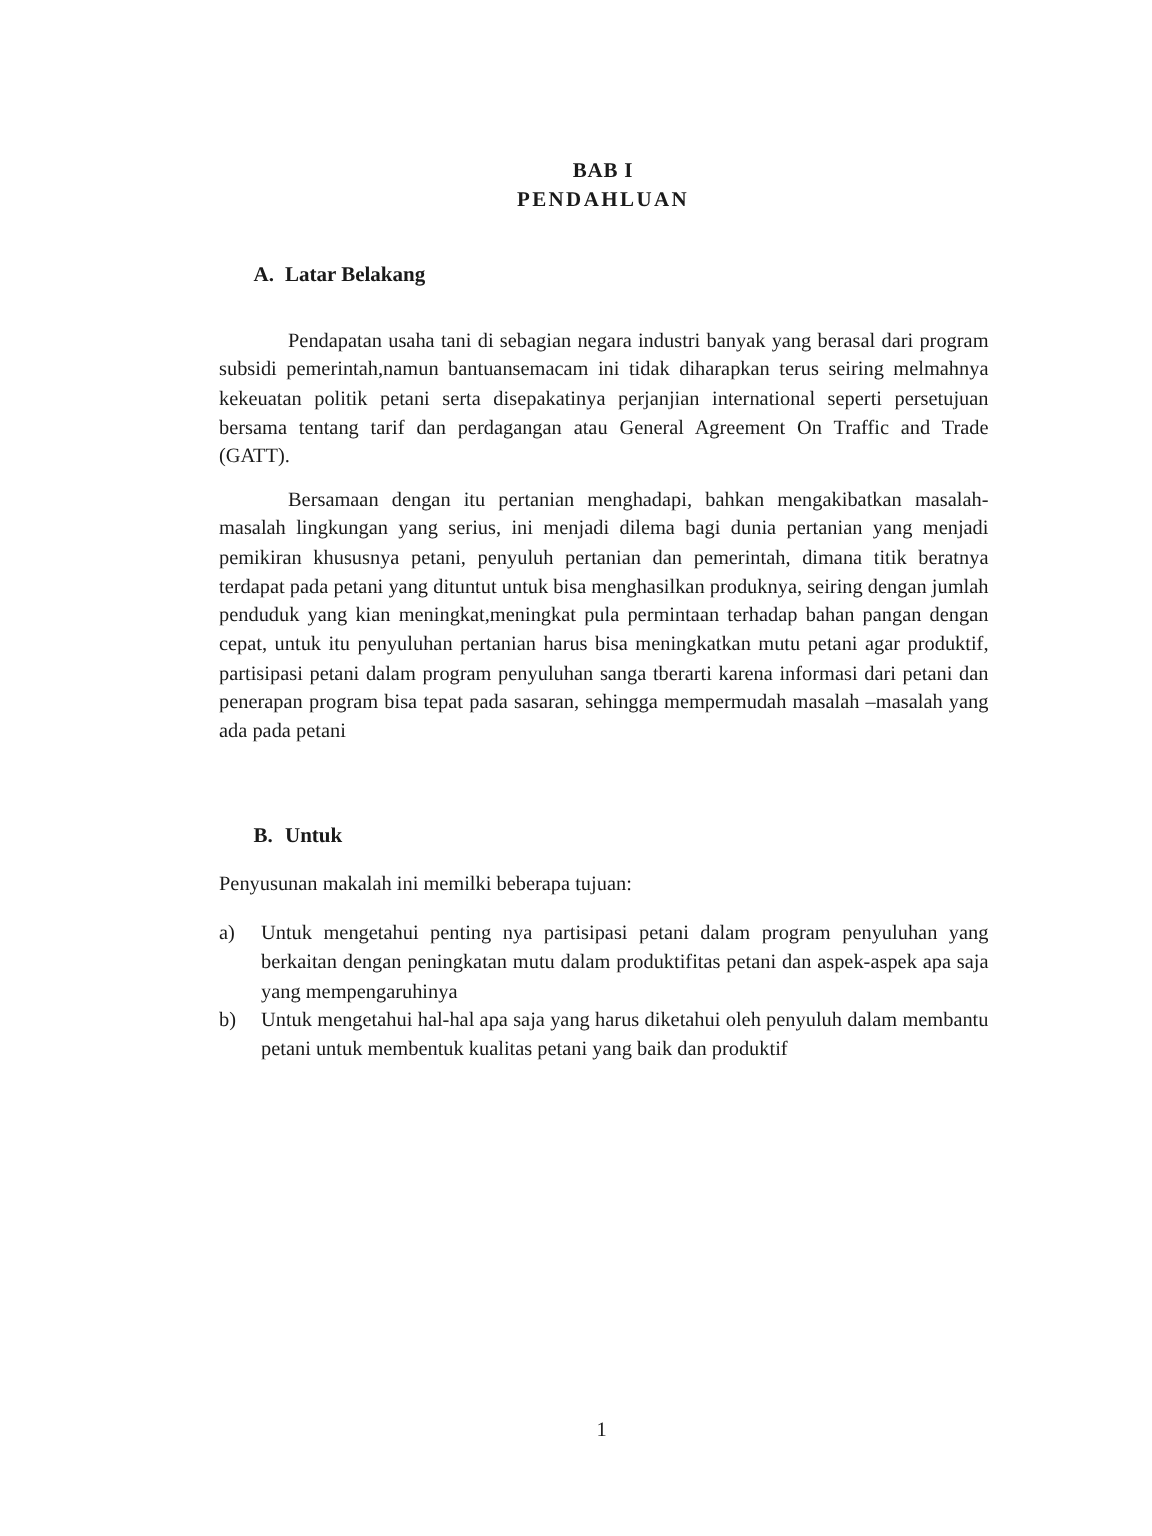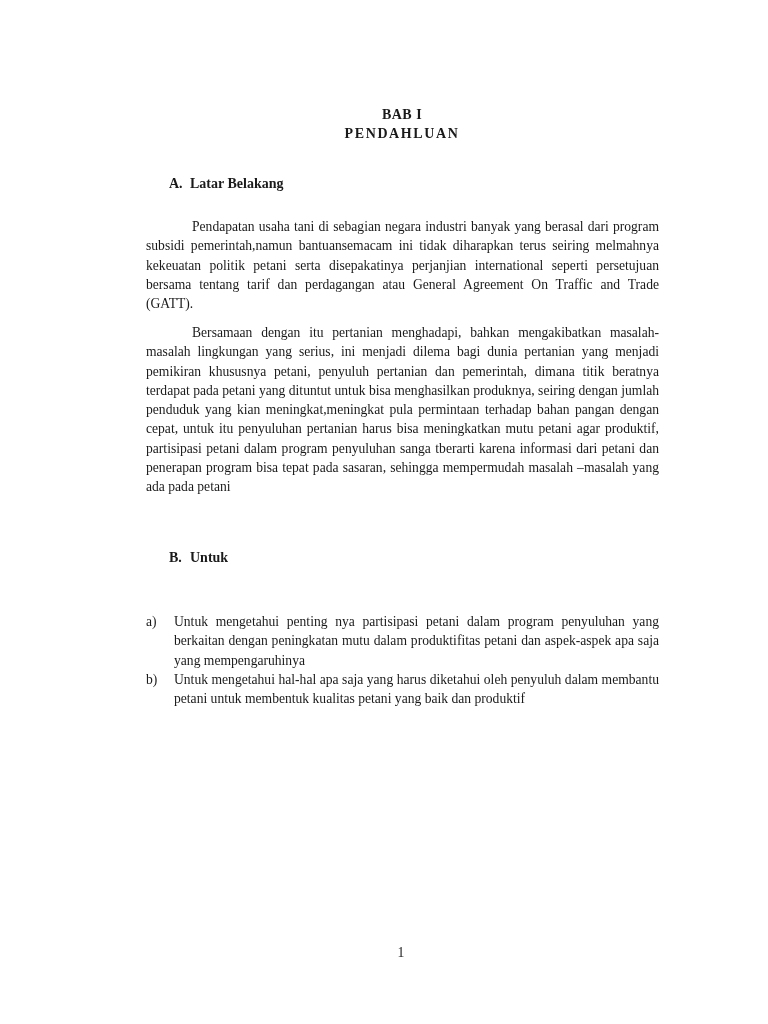--- a/index.html
+++ b/index.html
@@ -107,20 +107,21 @@
   </div>
 
   <p class="para p1">Pendapatan usaha tani di sebagian negara industri banyak yang berasal dari program subsidi pemerintah,namun bantuansemacam ini tidak diharapkan terus seiring melmahnya kekeuatan politik petani serta disepakatinya perjanjian international seperti persetujuan bersama tentang tarif dan perdagangan atau General Agreement On Traffic and Trade (GATT).</p>
   <p class="para p2">Bersamaan dengan itu pertanian menghadapi, bahkan mengakibatkan masalah-masalah lingkungan yang serius, ini menjadi dilema bagi dunia pertanian yang menjadi pemikiran khususnya petani, penyuluh pertanian  dan pemerintah, dimana titik beratnya terdapat pada petani yang dituntut untuk bisa menghasilkan produknya, seiring dengan jumlah penduduk yang kian meningkat,meningkat pula permintaan terhadap bahan pangan dengan cepat, untuk itu penyuluhan pertanian harus bisa meningkatkan mutu petani agar produktif, partisipasi petani dalam program penyuluhan sanga tberarti karena informasi dari petani dan penerapan program bisa tepat pada sasaran, sehingga mempermudah masalah –masalah yang ada pada petani</p>
 
   <div class="heading b">
     <span class="marker">B.</span>
     <span>Untuk</span>
   </div>
 
+  <p class="para p3">Penyusunan makalah ini memilki beberapa tujuan:</p>
 
   <ul class="list">
     <li>
       <span class="lbl">a)</span>
       <span class="txt">Untuk mengetahui penting nya partisipasi petani dalam program penyuluhan yang berkaitan dengan peningkatan mutu dalam produktifitas petani dan aspek-aspek apa saja yang mempengaruhinya</span>
     </li>
     <li>
       <span class="lbl">b)</span>
       <span class="txt">Untuk mengetahui hal-hal apa saja yang harus diketahui oleh penyuluh dalam membantu petani untuk membentuk kualitas petani yang baik dan produktif</span>
     </li>

